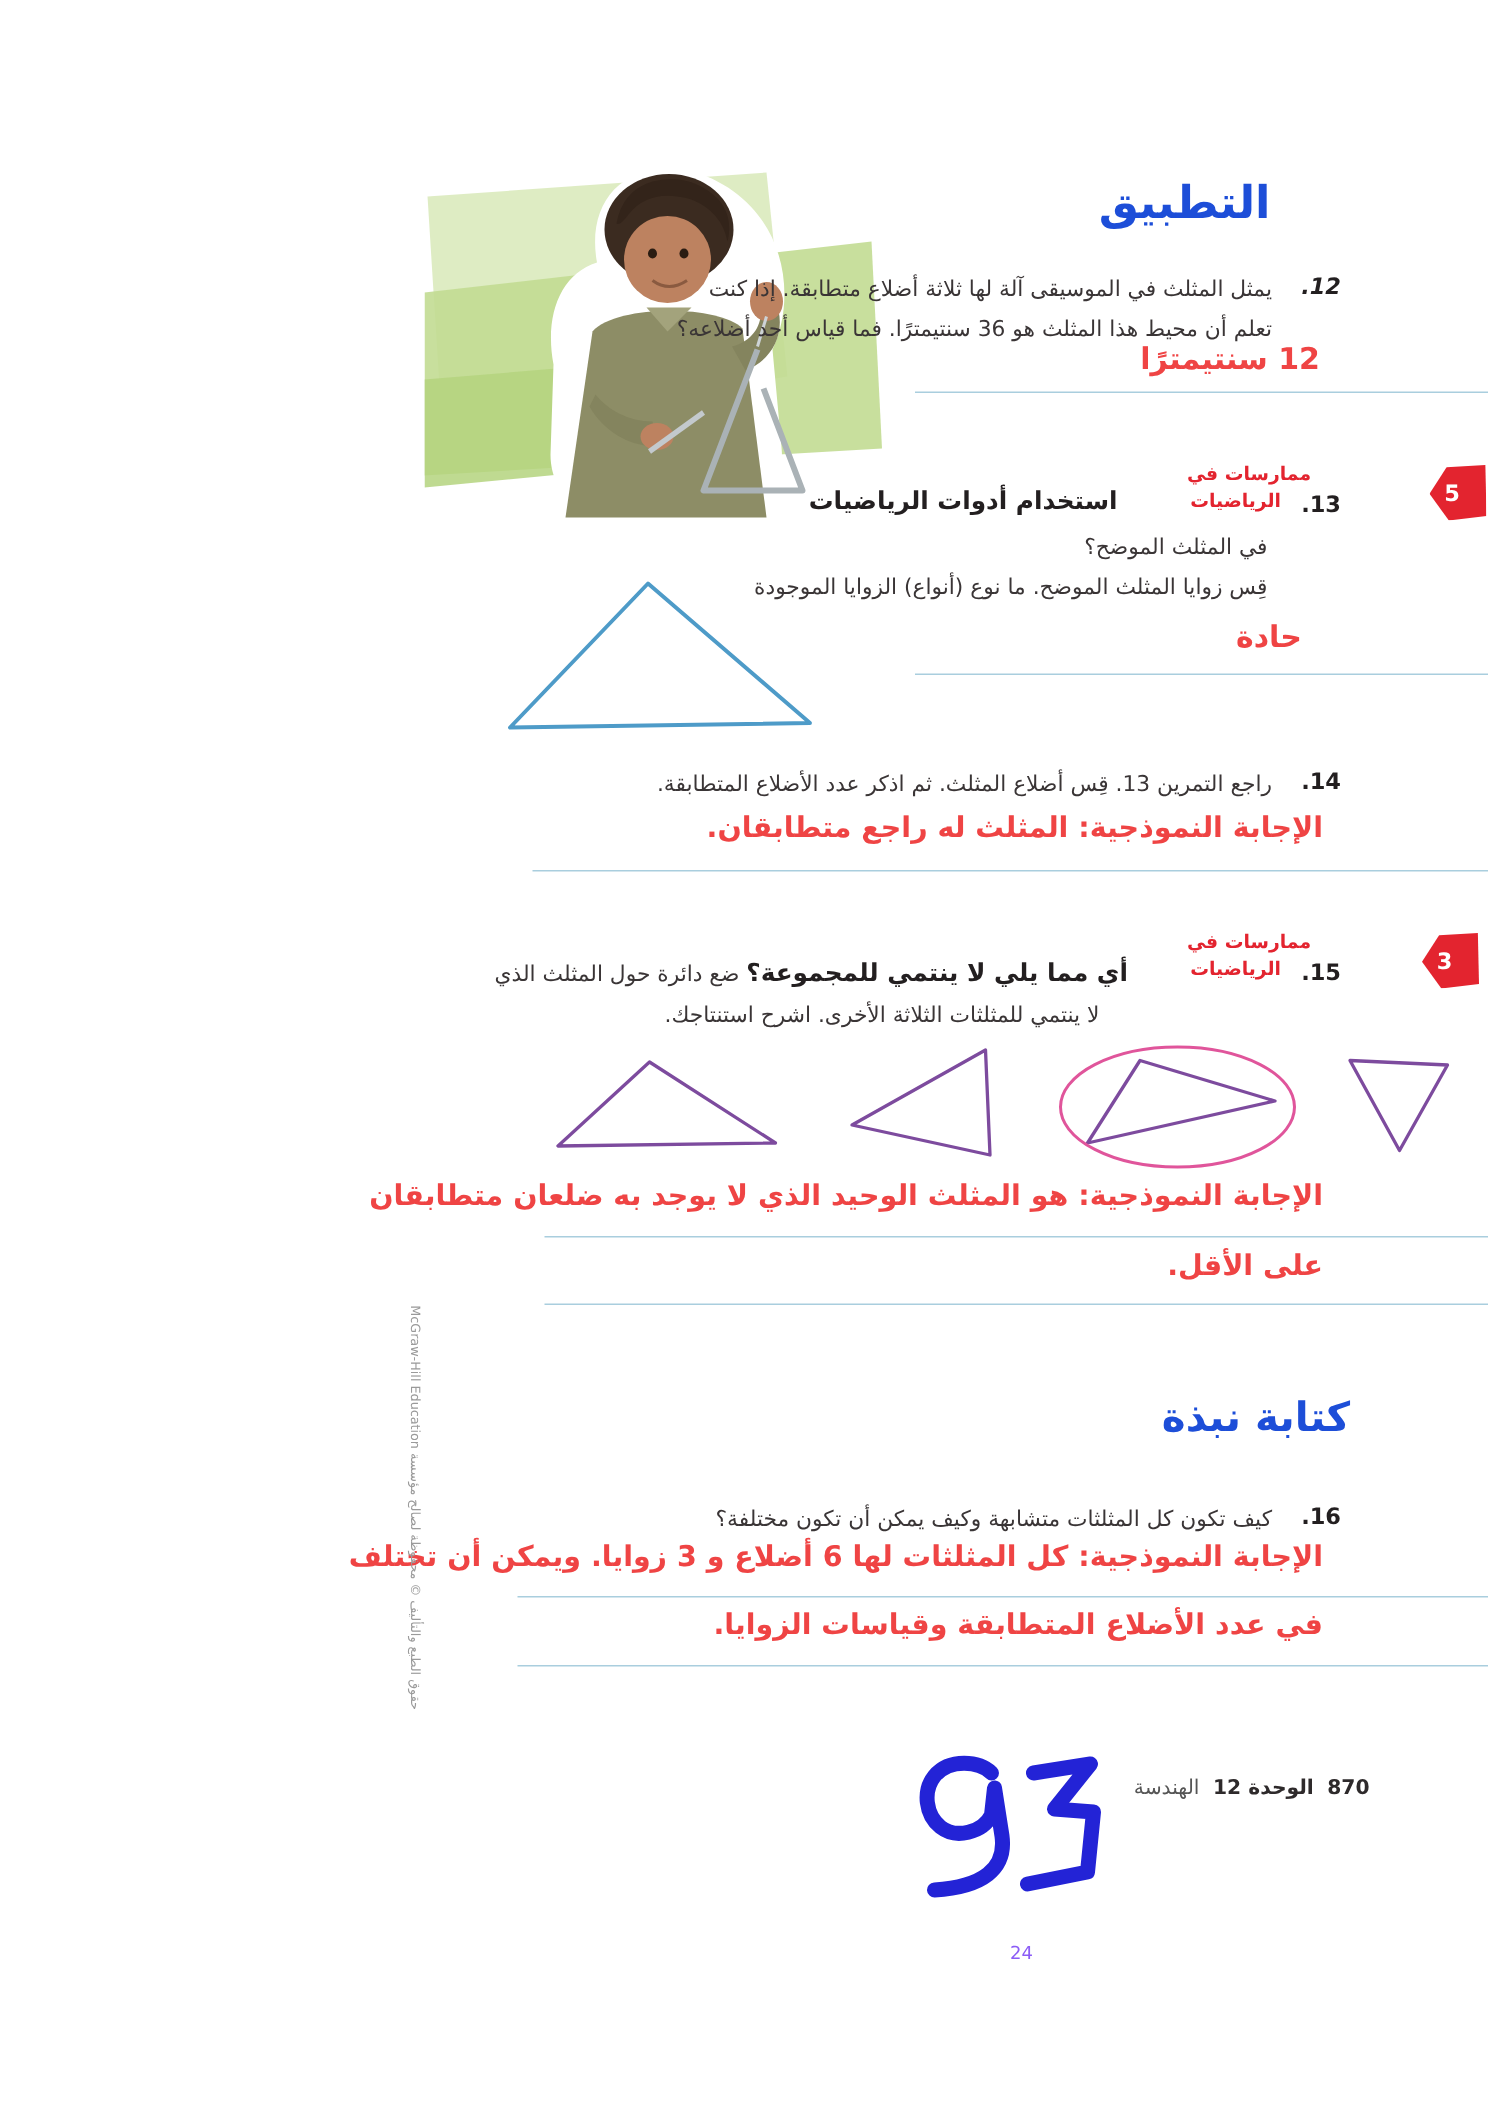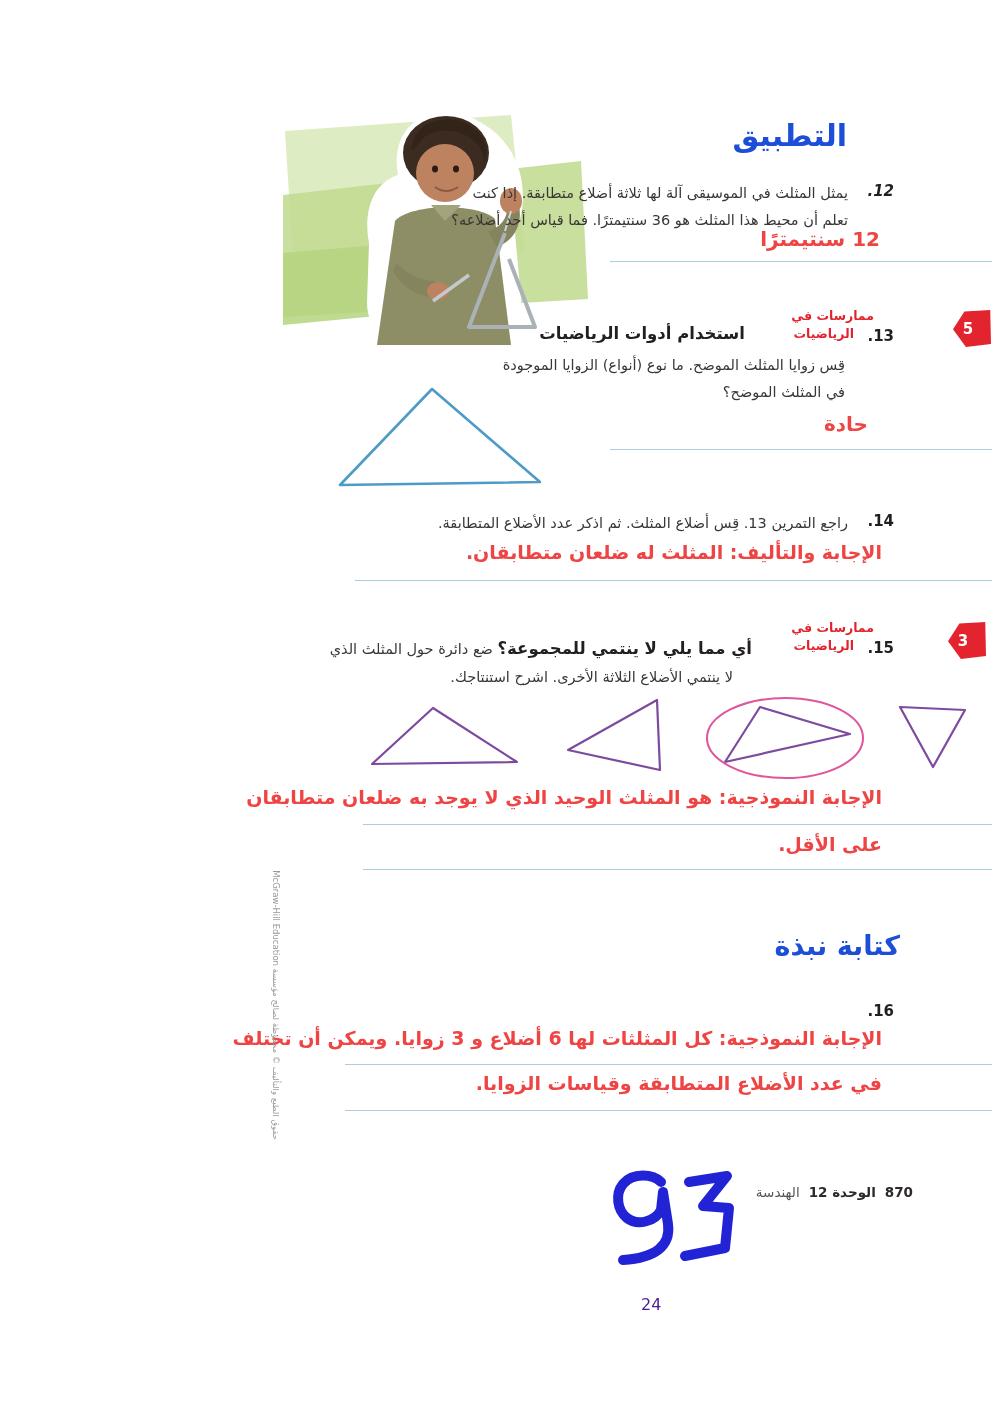--- a/index.html
+++ b/index.html
@@ -15,21 +15,21 @@
   .ans-line{position:absolute;height:0;border-top:1.7px solid #a9cede;}
   .heading-blue{color:#1d4ed8;font-weight:bold;white-space:nowrap;}
   .badge-red{color:#e3242f;font-weight:bold;font-size:12.5px;white-space:nowrap;}
   .badge-arrow{position:absolute;background:#e3242f;
     clip-path:polygon(0 52%, 30% 4%, 98% 0, 100% 92%, 34% 100%);
     display:flex;align-items:center;justify-content:center;}
   .badge-arrow span{color:#fff;font-weight:bold;font-size:15px;padding-right:8px;}
   .footer-row{display:flex;gap:9px;align-items:baseline;font-size:13.5px;white-space:nowrap;}
   .copyright{font-size:8.5px;color:#9a9a9a;white-space:nowrap;direction:rtl;
     transform:rotate(90deg);transform-origin:0 0;}
-  .pagenum{font-size:16px;color:#4c1d95;text-align:left;}
+  .pagenum{font-size:12px;color:#8b5cf6;text-align:center;}
   svg{display:block;}
 </style>
 </head>
 <body>
 
 <div class="sheet">
 
   <svg class="abs" style="left:98px;top:103px;" width="305" height="258" viewBox="0 0 305 258">
     <polygon points="2,28 228,12 242,148 12,188" fill="#dcebc0" opacity="0.95"></polygon>
     <polygon points="0,92 298,58 305,196 0,214" fill="#c2dc92" opacity="0.9"></polygon>
@@ -73,64 +73,65 @@
 
   <div class="abs badge-red" style="right:118px;top:308px;">ممارسات في</div>
   <div class="abs badge-red" style="right:138px;top:326px;">الرياضيات</div>
   <div class="badge-arrow" style="left:768px;top:310px;width:38px;height:37px;">
     <span>5</span>
   </div>
 
   <div class="abs qnum" style="right:98px;top:327px;">13.</div>
   <div class="abs qtitle" style="right:247px;top:324px;">استخدام أدوات الرياضيات</div>
   <div class="abs qtext" style="right:147px;top:352px;">
+    <div>في المثلث الموضح؟</div>
     <div>قِس زوايا المثلث الموضح. ما نوع (أنواع) الزوايا الموجودة</div>
-    <div>في المثلث الموضح؟</div>
   </div>
   <div class="abs answer ans-20" style="right:124px;top:412px;">حادة</div>
   <div class="ans-line" style="left:425px;top:449px;width:462px;"></div>
 
   <svg class="abs" style="left:150px;top:382px;" width="212" height="112" viewBox="0 0 212 112">
     <polygon points="97,7 5,103 205,100" fill="none" stroke="#4e9bc8" stroke-width="2.6" stroke-linejoin="round"></polygon>
   </svg>
 
   <div class="abs qnum" style="right:98px;top:512px;">14.</div>
   <div class="abs qtext" style="right:144px;top:510px;">راجع التمرين 13. قِس أضلاع المثلث. ثم اذكر عدد الأضلاع المتطابقة.</div>
-  <div class="abs answer ans-19" style="right:110px;top:541px;">الإجابة والتأليف: المثلث له ضلعان متطابقان.</div>
+  <div class="abs answer ans-19" style="right:110px;top:541px;">الإجابة النموذجية: المثلث له راجع متطابقان.</div>
   <div class="ans-line" style="left:170px;top:580px;width:717px;"></div>
 
   <div class="abs badge-red" style="right:118px;top:620px;">ممارسات في</div>
   <div class="abs badge-red" style="right:138px;top:638px;">الرياضيات</div>
   <div class="badge-arrow" style="left:763px;top:622px;width:38px;height:37px;">
     <span>3</span>
   </div>
 
   <div class="abs qnum" style="right:98px;top:639px;">15.</div>
   <div class="abs qtext" style="right:240px;top:635px;">
     <span class="qtitle">أي مما يلي لا ينتمي للمجموعة؟</span>
     <span>ضع دائرة حول المثلث الذي</span>
   </div>
-  <div class="abs qtext" style="right:259px;top:664px;">لا ينتمي الأضلاع الثلاثة الأخرى. اشرح استنتاجك.</div>
+  <div class="abs qtext" style="right:259px;top:664px;">لا ينتمي للمثلثات الثلاثة الأخرى. اشرح استنتاجك.</div>
 
   <svg class="abs" style="left:175px;top:692px;" width="630" height="96" viewBox="0 0 630 96">
     <polygon points="12,72 157,70 73,16" fill="none" stroke="#7d4b9e" stroke-width="2.2" stroke-linejoin="round"></polygon>
     <polygon points="208,58 297,8 300,78" fill="none" stroke="#7d4b9e" stroke-width="2.2" stroke-linejoin="round"></polygon>
     <polygon points="365,70 400,15 490,42" fill="none" stroke="#7d4b9e" stroke-width="2.2" stroke-linejoin="round"></polygon>
     <ellipse cx="425" cy="46" rx="78" ry="40" fill="none" stroke="#e0559b" stroke-width="2"></ellipse>
     <polygon points="540,15 605,18 573,75" fill="none" stroke="#7d4b9e" stroke-width="2.2" stroke-linejoin="round"></polygon>
   </svg>
 
   <div class="abs answer ans-19" style="right:110px;top:786px;">الإجابة النموذجية: هو المثلث الوحيد الذي لا يوجد به ضلعان متطابقان</div>
   <div class="ans-line" style="left:178px;top:824px;width:709px;"></div>
   <div class="abs answer ans-19" style="right:110px;top:833px;">على الأقل.</div>
   <div class="ans-line" style="left:178px;top:869px;width:709px;"></div>
 
   <div class="abs heading-blue" style="right:92px;top:930px;font-size:27px;">كتابة نبذة</div>
 
   <div class="abs qnum" style="right:98px;top:1002px;">16.</div>
+  <div class="abs qtext" style="right:144px;top:1000px;">كيف تكون كل المثلثات متشابهة وكيف يمكن أن تكون مختلفة؟</div>
   <div class="abs answer ans-19" style="right:110px;top:1027px;">الإجابة النموذجية: كل المثلثات لها 6 أضلاع و 3 زوايا. ويمكن أن تختلف</div>
   <div class="ans-line" style="left:160px;top:1064px;width:727px;"></div>
   <div class="abs answer ans-19" style="right:110px;top:1072px;">في عدد الأضلاع المتطابقة وقياسات الزوايا.</div>
   <div class="ans-line" style="left:160px;top:1110px;width:727px;"></div>
 
   <div class="abs footer-row" style="right:79px;top:1184px;">
     <span style="font-weight:bold;">870</span>
     <span style="font-weight:bold;">الوحدة 12</span>
     <span style="color:#555;">الهندسة</span>
   </div>

